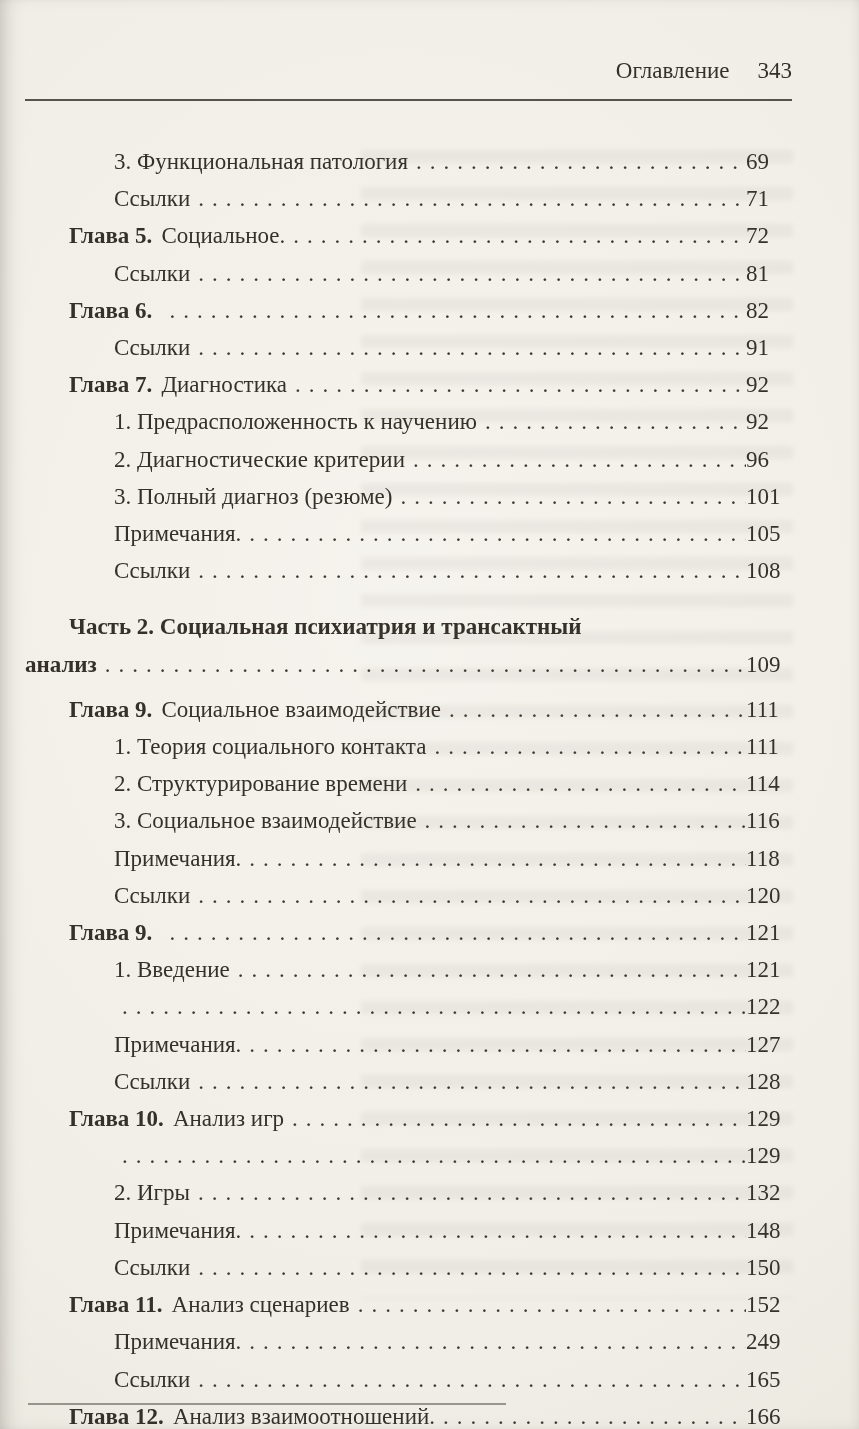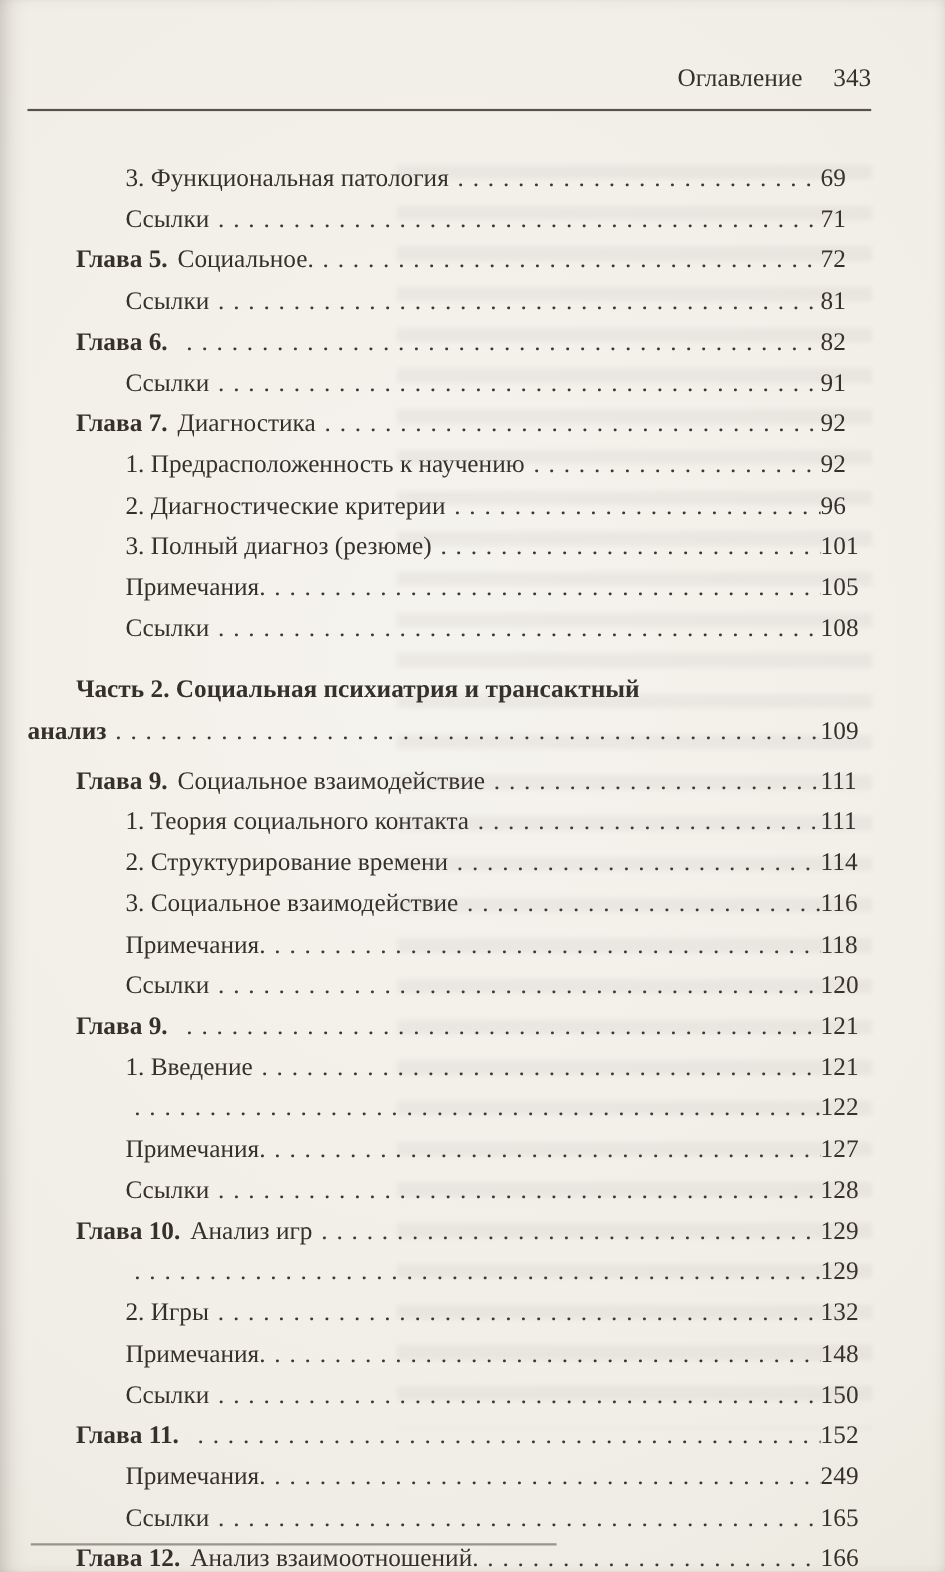--- a/index.html
+++ b/index.html
@@ -206,20 +206,21 @@
         <span class="dots" aria-hidden="true">........................................................................................................................</span>
         <span class="page-num">148</span>
       </div>
       <div class="row lvl2">
         <span class="title">Ссылки</span>
         <span class="dots" aria-hidden="true">........................................................................................................................</span>
         <span class="page-num">150</span>
       </div>
       <div class="row lvl1">
         <span class="prefix">Глава 11.</span>
+        <span class="title">Анализ сценариев</span>
         <span class="dots" aria-hidden="true">........................................................................................................................</span>
         <span class="page-num">152</span>
       </div>
       <div class="row lvl2">
         <span class="title">Примечания.</span>
         <span class="dots" aria-hidden="true">........................................................................................................................</span>
         <span class="page-num">249</span>
       </div>
       <div class="row lvl2">
         <span class="title">Ссылки</span>

